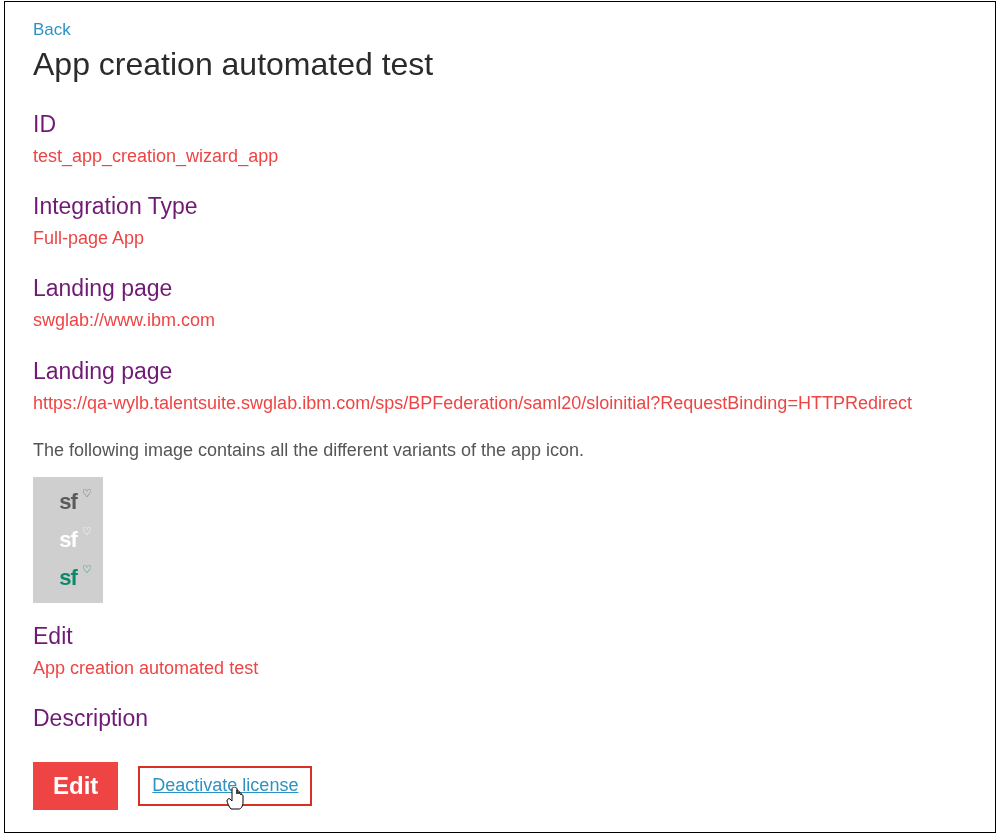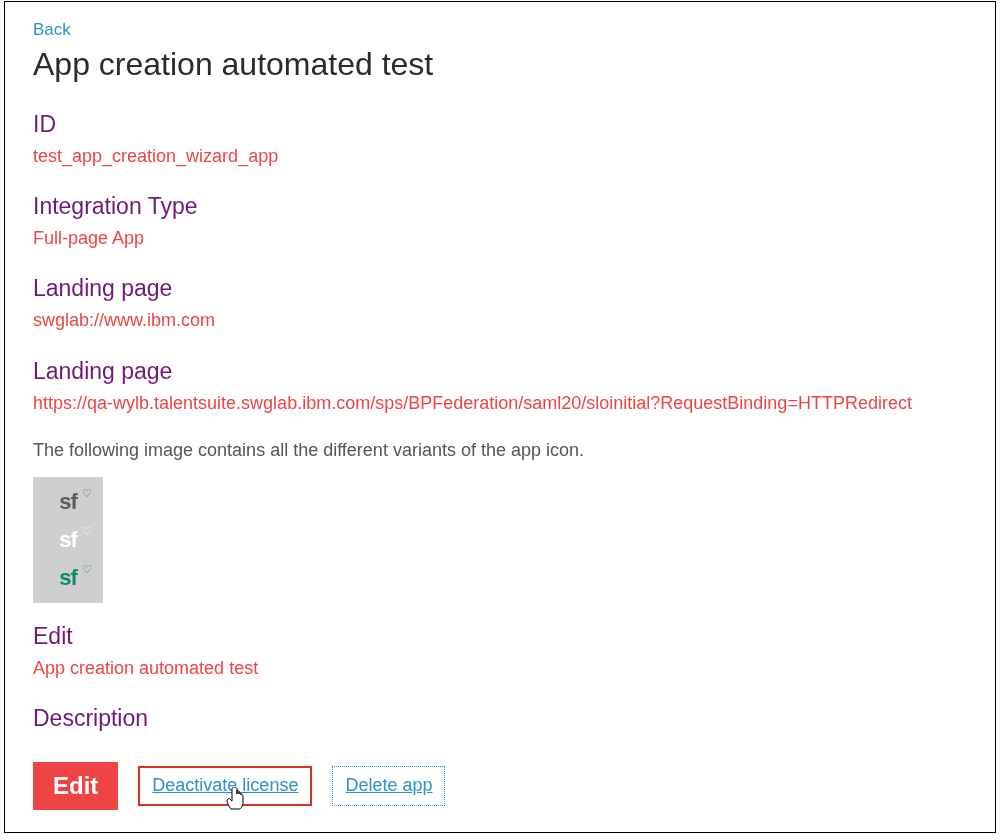--- a/index.html
+++ b/index.html
@@ -172,16 +172,15 @@
   <div class="action-row">
     <button class="btn-primary">Edit</button>
 
     <span class="link-box highlight-red">
       <span>Deactivate license</span>
       <svg class="cursor-pointer-icon" width="20" height="24" viewBox="0 0 20 24">
         <path d="M6 2 L6 14 L4 12 C3 11 1 12 1 14 C1 15 3 20 5 22 L13 22 C15 22 17 19 17 15 L17 9 C17 8 16 7 15 7 C15 7 15 8 15 8 L15 7 C15 6 14 5 13 5 C13 5 13 7 13 7 L13 5 C13 4 12 3 11 3 C11 3 11 7 11 7 L11 2 C11 1 10 0 8.5 0 C7 0 6 1 6 2 Z" fill="#ffffff" stroke="#000000" stroke-width="1"></path>
       </svg>
     </span>
 
-    <span class="link-box dotted-blue">Delete app</span>
   </div>
 
 </div>
 
 </body></html>

